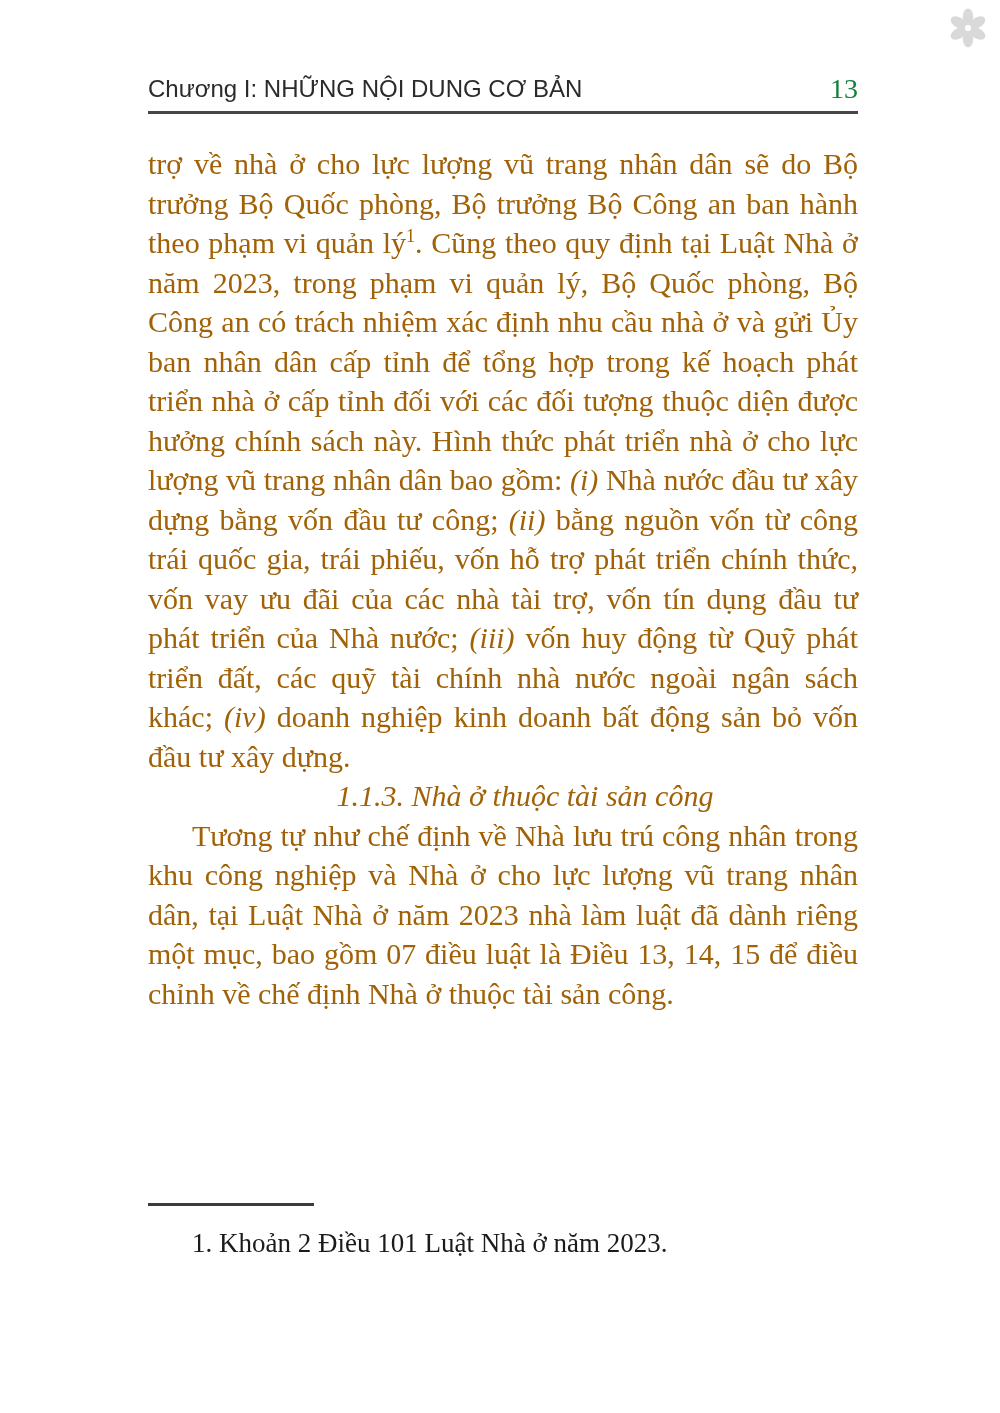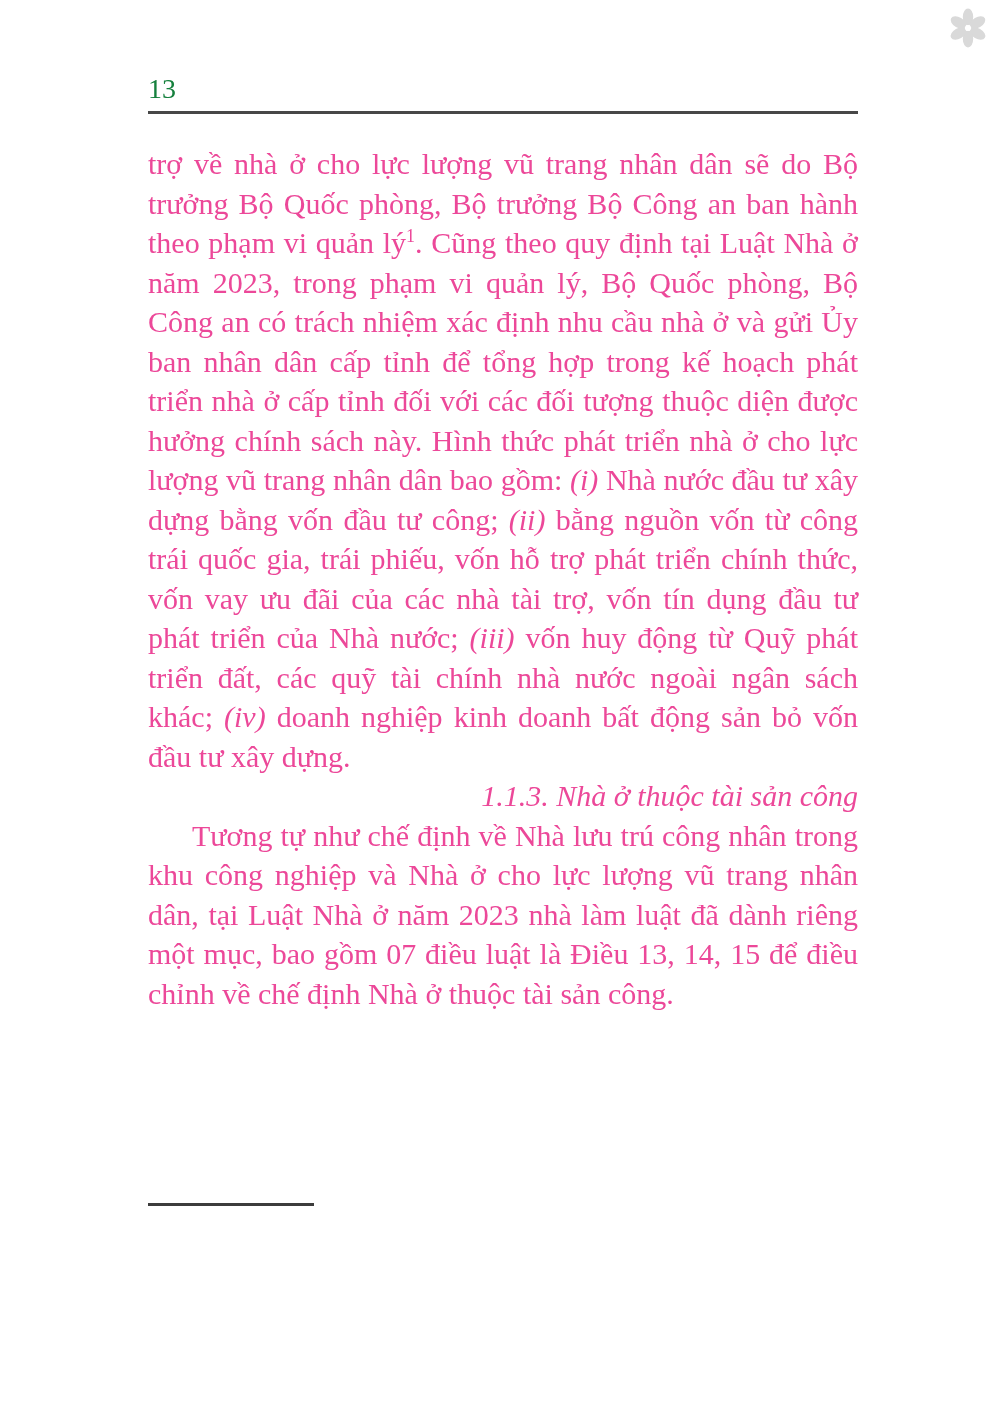--- a/index.html
+++ b/index.html
@@ -51,25 +51,25 @@
     background:#474747;
   }
   .body-text {
     position:absolute;
     top:144px;
     left:148px;
     width:710px;
     font-size:30px;
     line-height:39.5px;
     text-align:justify;
-    color:#ec4899;
+    color:#a16207;
   }
   .para { margin:0; }
   .para.indent { text-indent:44px; }
-  .para.heading { text-align:right; }
+  .para.heading { text-align:center; }
   .italic { font-style:italic; }
   .body-text sup {
     font-size:0.6em;
     line-height:0;
     vertical-align:super;
   }
   .footnote-rule {
     position:absolute;
     top:1203px;
     left:148px;
@@ -101,27 +101,29 @@
         <ellipse cx="20" cy="9" rx="5.2" ry="8.5" transform="rotate(120 20 20)"></ellipse>
         <ellipse cx="20" cy="9" rx="5.2" ry="8.5" transform="rotate(180 20 20)"></ellipse>
         <ellipse cx="20" cy="9" rx="5.2" ry="8.5" transform="rotate(240 20 20)"></ellipse>
         <ellipse cx="20" cy="9" rx="5.2" ry="8.5" transform="rotate(300 20 20)"></ellipse>
       </g>
       <circle cx="20" cy="20" r="3" fill="#ffffff"></circle>
     </svg>
   </div>
 
   <div class="header">
+    <span class="chapter-title">Chương I: NHỮNG NỘI DUNG CƠ BẢN</span>
     <span class="page-number">13</span>
   </div>
 
   <div class="header-rule"></div>
 
   <div class="body-text">
       <p class="para"><span>trợ về nhà ở cho lực lượng vũ trang nhân dân sẽ do Bộ trưởng Bộ Quốc phòng, Bộ trưởng Bộ Công an ban hành theo phạm vi quản lý</span><sup>1</sup><span>. Cũng theo quy định tại Luật Nhà ở năm 2023, trong phạm vi quản lý, Bộ Quốc phòng, Bộ Công an có trách nhiệm xác định nhu cầu nhà ở và gửi Ủy ban nhân dân cấp tỉnh để tổng hợp trong kế hoạch phát triển nhà ở cấp tỉnh đối với các đối tượng thuộc diện được hưởng chính sách này. Hình thức phát triển nhà ở cho lực lượng vũ trang nhân dân bao gồm: </span><span class="italic">(i)</span><span> Nhà nước đầu tư xây dựng bằng vốn đầu tư công; </span><span class="italic">(ii)</span><span> bằng nguồn vốn từ công trái quốc gia, trái phiếu, vốn hỗ trợ phát triển chính thức, vốn vay ưu đãi của các nhà tài trợ, vốn tín dụng đầu tư phát triển của Nhà nước; </span><span class="italic">(iii)</span><span> vốn huy động từ Quỹ phát triển đất, các quỹ tài chính nhà nước ngoài ngân sách khác; </span><span class="italic">(iv)</span><span> doanh nghiệp kinh doanh bất động sản bỏ vốn đầu tư xây dựng.</span></p>
       <p class="para indent heading"><span class="italic">1.1.3. Nhà ở thuộc tài sản công</span></p>
       <p class="para indent"><span>Tương tự như chế định về Nhà lưu trú công nhân trong khu công nghiệp và Nhà ở cho lực lượng vũ trang nhân dân, tại Luật Nhà ở năm 2023 nhà làm luật đã dành riêng một mục, bao gồm 07 điều luật là Điều 13, 14, 15 để điều chỉnh về chế định Nhà ở thuộc tài sản công.</span></p>
     </div>
 
   <div class="footnote-rule"></div>
 
+  <div class="footnote">1. Khoản 2 Điều 101 Luật Nhà ở năm 2023.</div>
 
 </div>
 
 </body></html>

